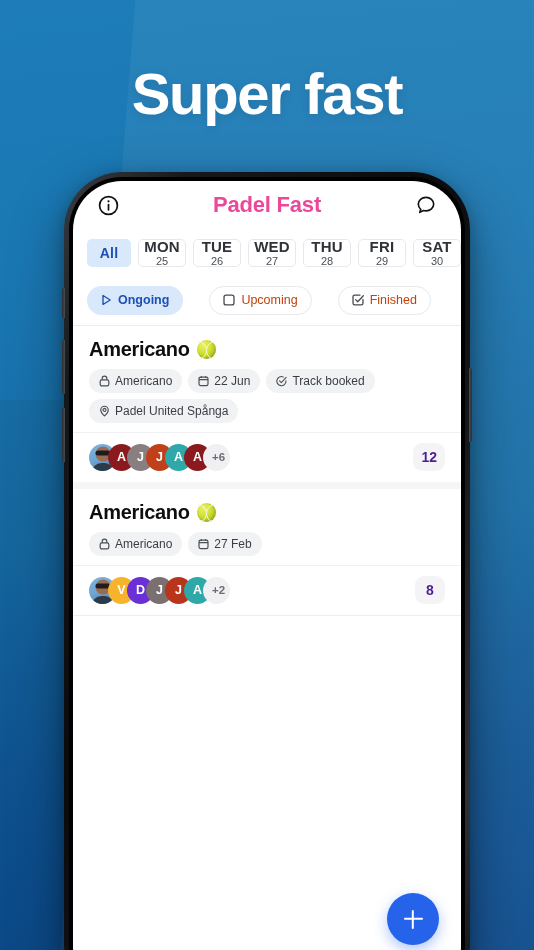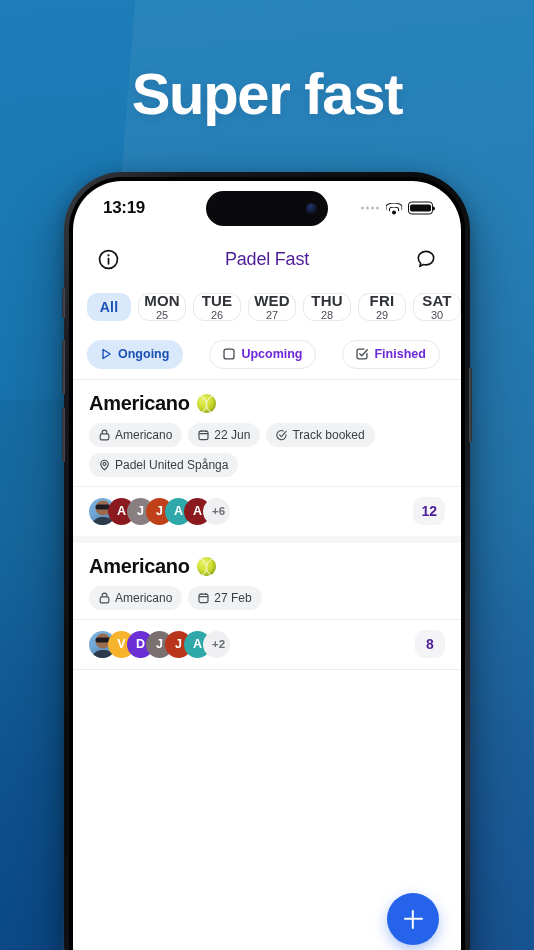--- a/index.html
+++ b/index.html
@@ -120,34 +120,34 @@
     width:2px; height:4.6px; background:#0a0a0a; border-radius:0 2px 2px 0;
   }
   .sb-batt i { display:block; width:100%; height:100%; background:#0a0a0a; border-radius:1.8px; }
 
   
   .navbar {
     flex:0 0 48px; height:48px;
     display:flex; align-items:center; justify-content:space-between;
     padding:0 22px;
   }
-  .nav-title { font-size:18px; font-weight:normal; color:#4c1d95; letter-spacing:-.2px; }
+  .nav-title { font-size:22px; font-weight:bold; color:#ec4899; letter-spacing:-.2px; }
   .ico-btn { width:26px; height:26px; display:flex; align-items:center; justify-content:center; cursor:pointer; }
 
   
   .daterow {
     flex:0 0 48px;
     display:flex; align-items:center; gap:7px;
     padding:0 0 0 14px;
     overflow:hidden;
   }
   .chip-date {
     flex:0 0 auto;
     min-width:48px; height:28px;
-    border-radius:11px;
+    border-radius:5px;
     border:1px solid #e6e8eb;
     background:#fff;
     display:flex; flex-direction:column; align-items:center; justify-content:center;
     cursor:pointer;
   }
   .chip-date .dow { font-size:15px; font-weight:bold; color:#2f3237; letter-spacing:.2px; line-height:1.15; }
   .chip-date .dnum { font-size:11px; color:#4a4e55; line-height:1.2; }
   .chip-date.all {
     border:none;
     background:#d9e8fb;
@@ -161,22 +161,22 @@
     flex:0 0 46px;
     display:flex; align-items:center; gap:26px;
     padding:0 14px;
   }
   .pill {
     height:29px; border-radius:15px;
     display:flex; align-items:center; gap:6px;
     padding:0 13px;
     border:1px solid #e6e8eb;
     background:#fff;
-    font-size:12.5px; color:#6d28d9;
-    cursor:pointer; white-space:nowrap;font-weight:bold;
+    font-size:12.5px; color:#c2410c;
+    cursor:pointer; white-space:nowrap;
   }
   .pill.active { background:#d9e8fb; border-color:transparent; color:#1b51b5; font-weight:bold; }
   .pill .pico { display:flex; align-items:center; }
   .list-sep { height:1px; background:#ececef; margin:2px 0 0; }
 
   
   .cardlist { flex:1 1 auto; background:#fff; overflow:hidden; position:relative; }
   .card { padding:12px 16px 0; }
   .card-title {
     display:flex; align-items:center; gap:7px;
@@ -278,42 +278,20 @@
 
 <div class="phone">
   <div class="btn-side btn-silent"></div>
   <div class="btn-side btn-volup"></div>
   <div class="btn-side btn-voldn"></div>
   <div class="btn-power"></div>
 
   <div class="phone-inner">
     <div class="screen">
 
-      <div class="statusbar">
-        <div class="sb-time">13:19</div>
-        <div class="island">
-          <div class="island-cam"></div>
-        </div>
-        <div class="sb-right">
-          <div class="sb-dots">
-              <i></i>
-              <i></i>
-              <i></i>
-              <i></i>
-            </div>
-          <div class="sb-wifi">
-            <span class="w1"></span>
-              <span class="w2"></span>
-              <span class="w3"></span>
-          </div>
-          <div class="sb-batt">
-              <i></i>
-            </div>
-        </div>
-      </div>
 
       <div class="navbar">
         <div class="ico-btn">
           <svg width="23" height="23" viewBox="0 0 24 24" fill="none" stroke="#101114" stroke-width="1.8">
             <circle cx="12" cy="12" r="9.3"></circle>
             <line x1="12" y1="11" x2="12" y2="16.5" stroke-linecap="round"></line>
             <circle cx="12" cy="7.6" r="1.15" fill="#101114" stroke="none"></circle>
           </svg>
         </div>
         <div class="nav-title">Padel Fast</div>

